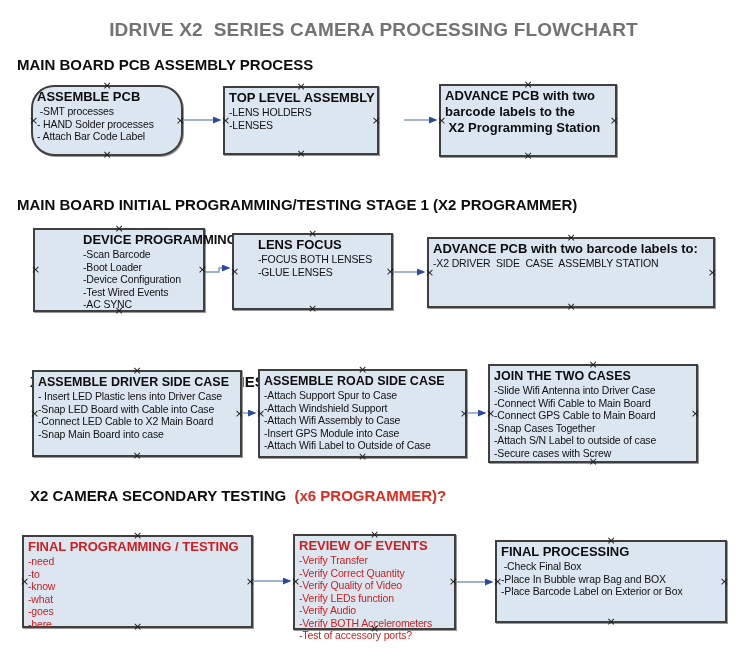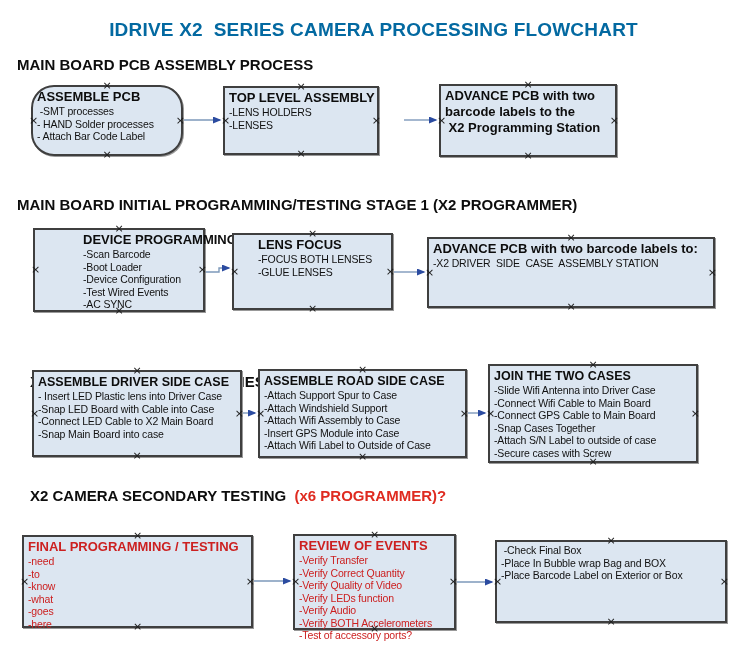--- a/index.html
+++ b/index.html
@@ -2,21 +2,21 @@
 <html style="--text: #111111; --box-fill: #dce6f1; --box-border: #3f3f3f; --connector-line: #7d99ba; --connector-arrow: #2b4ba0; --red-text: #cc2020; --header-red: #df2b20;"><head>
 <meta charset="utf-8">
 <style>
   html,body{margin:0;padding:0;background:#ffffff;}
   .canvas{
     position:relative;width:747px;height:662px;background:#fff;overflow:hidden;
     font-family:"Liberation Sans","DejaVu Sans",sans-serif;color:var(--text,#111);
   }
   .main-title{
     position:absolute;top:19px;left:0;width:100%;text-align:center;
-    font-size:19px;font-weight:bold;letter-spacing:.2px;white-space:pre;color:#0369a1;
+    font-size:19px;font-weight:bold;letter-spacing:.2px;white-space:pre;color:#737373;
   }
   .sec-header{position:absolute;font-size:15px;font-weight:bold;white-space:pre;color:#0d0d0d;}
   .sec-header .suffix{color:var(--header-red,#df2b20);}
   .h1{left:17px;top:56px;}
   .h2{left:17px;top:196px;}
   .h3{left:30px;top:337px;margin-top:36px;}
   .h4{left:30px;top:487px;}
 
   .fbox{
     position:absolute;box-sizing:border-box;background:var(--box-fill,#dce6f1);
@@ -205,20 +205,21 @@
         <div class="item">-Verify Audio</div>
         <div class="item">-Verify BOTH Accelerometers</div>
         <div class="item">-Test of accessory ports?</div>
       </div>
   <span class="anchor t">×</span>
       <span class="anchor b">×</span>
       <span class="anchor l">×</span>
       <span class="anchor r">×</span>
     </div>
   <div class="fbox r4b3">
+    <div class="fbox-title">FINAL PROCESSING</div>
     <div class="fbox-body">
         <div class="item"> -Check Final Box</div>
         <div class="item">-Place In Bubble wrap Bag and BOX</div>
         <div class="item">-Place Barcode Label on Exterior or Box</div>
       </div>
   <span class="anchor t">×</span>
       <span class="anchor b">×</span>
       <span class="anchor l">×</span>
       <span class="anchor r">×</span>
     </div>

